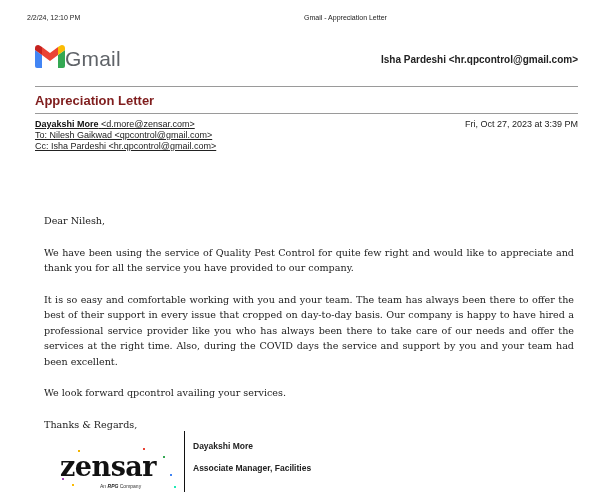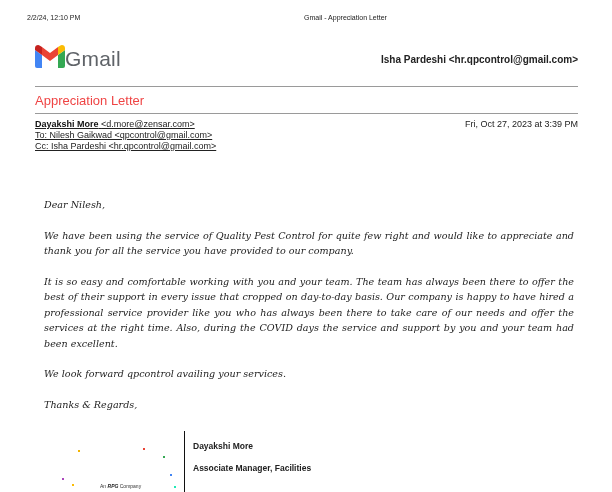--- a/index.html
+++ b/index.html
@@ -8,26 +8,26 @@
     .print-header { font-size: 7px; color: #222; top: 14px; }
     .print-date { left: 27px; }
     .print-title { left: 304px; }
     .gmail-logo { left: 35px; top: 45px; display: flex; align-items: center; }
     .gmail-logo svg { width: 30px; height: 23px; }
     .gmail-word { font-size: 21px; color: #5f6368; letter-spacing: 0.2px; }
     .account { right: 34px; top: 54px; font-size: 10px; font-weight: bold; color: #222; }
     .rule { left: 35px; width: 543px; height: 0; border-top: 1.5px solid #9a9a9a; }
     .rule1 { top: 86px; }
     .rule2 { top: 113px; }
-    .subject { left: 35px; top: 93px; font-size: 13px; font-weight: normal; color: #ef4444; }
+    .subject { left: 35px; top: 93px; font-size: 13px; font-weight: bold; color: #7f1d1d; }
     .meta { left: 35px; top: 119px; font-size: 9px; line-height: 11px; color: #222; text-decoration: underline; }
     .meta b { color: #111; }
     .date { right: 34px; top: 119px; font-size: 9px; color: #222; }
     .body { left: 44px; top: 197px; width: 530px; font-family: "DejaVu Serif", "Liberation Serif", serif; font-size: 9.6px; line-height: 15.5px; color: #222; }
-    .body p { margin: 0 0 15px 0; font-style: italic; }
+    .body p { margin: 16px 0 15px 0; }
     .body p.just { text-align: justify; }
     .sig-logo { left: 58px; top: 448px; width: 120px; height: 44px; }
     .zensar-word { position: absolute; left: 2px; top: 3px; font-family: "DejaVu Serif", "Liberation Serif", serif; font-weight: bold; font-size: 27px; letter-spacing: -0.5px; color: #111; }
     .zensar-sub { position: absolute; left: 42px; top: 35px; font-size: 5px; color: #333; }
     .zensar-sub b { font-style: italic; color: #222; }
     .confetti { position: absolute; width: 2px; height: 2px; }
     .sig-divider { left: 184px; top: 431px; width: 0; height: 61px; border-left: 1.5px solid #111; }
     .sig-name { left: 193px; top: 441px; font-size: 8.5px; font-weight: bold; color: #222; }
     .sig-title { left: 193px; top: 463px; font-size: 8.5px; font-weight: bold; color: #222; }
   </style>
@@ -72,17 +72,18 @@
 </div>
 
 <div class="abs sig-logo">
   <span class="confetti" style="left:20px;top:2px;background:#f4b400;"></span>
   <span class="confetti" style="left:85px;top:0px;background:#ea4335;"></span>
   <span class="confetti" style="left:105px;top:8px;background:#34a853;"></span>
   <span class="confetti" style="left:4px;top:30px;background:#ab47bc;"></span>
   <span class="confetti" style="left:112px;top:26px;background:#4285f4;"></span>
   <span class="confetti" style="left:14px;top:36px;background:#fbbc04;"></span>
   <span class="confetti" style="left:116px;top:38px;background:#1de9b6;"></span>
+  <span class="zensar-word">zensar</span>
   <span class="zensar-sub"><span>An</span> <b>RPG</b> <span>Company</span></span>
 </div>
 <div class="abs sig-divider"></div>
 <div class="abs sig-name">Dayakshi More</div>
 <div class="abs sig-title">Associate Manager, Facilities</div>
 
 </body></html>

